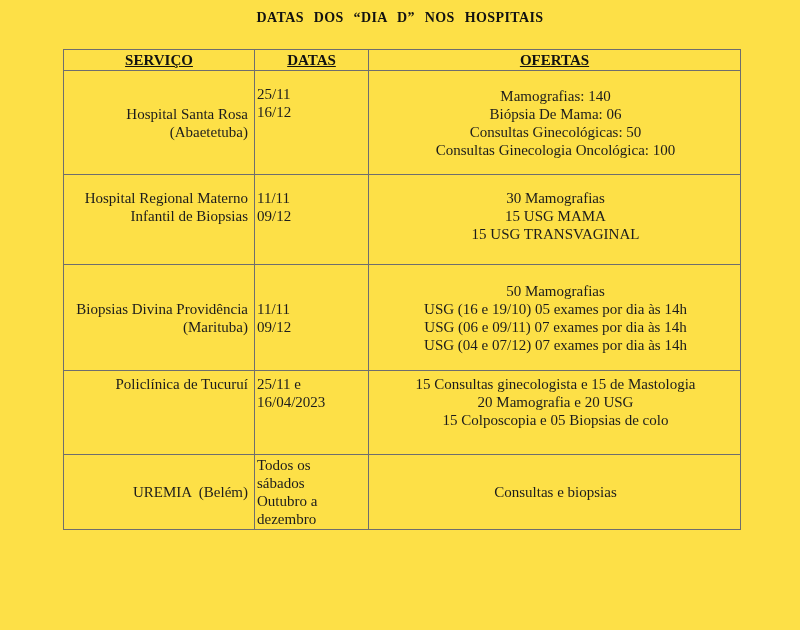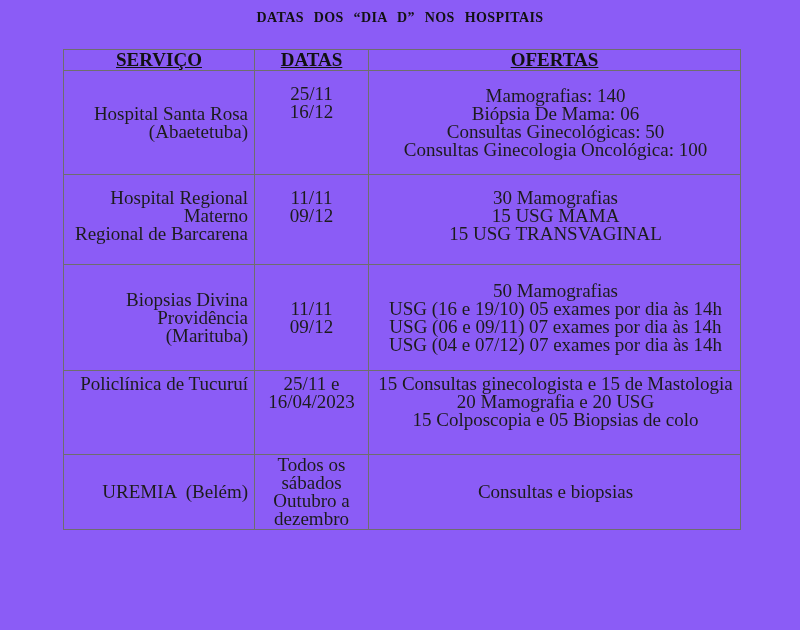--- a/index.html
+++ b/index.html
@@ -8,21 +8,21 @@
     background: #ffffff;
     width: 800px;
     height: 630px;
     font-family: "Liberation Serif", serif;
     color: #1c1c1c;
   }
   .page {
     position: relative;
     width: 800px;
     height: 630px;
-    background: #8b5cf6;
+    background: #fde047;
     overflow: hidden;
   }
   .doc-title {
     margin: 0;
     position: absolute;
     top: 10px;
     left: 0;
     width: 100%;
     text-align: center;
     font-size: 14px;
@@ -35,36 +35,36 @@
     position: absolute;
     left: 63px;
     top: 49px;
     width: 677px;
     border-collapse: collapse;
     table-layout: fixed;
   }
   table.dia-d th,
   table.dia-d td {
     border: 1px solid #6e6e6e;
-    font-size: 19px;
+    font-size: 15px;
     line-height: 18px;
     overflow: hidden;
   }
   table.dia-d th {
     height: 20px;
     font-weight: bold;
     text-align: center;
     vertical-align: middle;
     padding: 0;
     color: #111111;
   }
   .hul { text-decoration: underline; }
   td { white-space: pre-wrap; }
   td.svc { text-align: right; padding-left: 6px; padding-right: 6px; }
-  td.dt  { text-align: center; padding-left: 2px; padding-right: 2px; }
+  td.dt  { padding-left: 2px; padding-right: 2px; }
   td.of  { text-align: center; padding-left: 8px; padding-right: 6px; margin-top: 24px; }
   .vm { vertical-align: middle; }
   .vt { vertical-align: top; }
   .pt14 { padding-top: 14px; }
   .pt12 { padding-top: 4px; }
   .pt9  { padding-top: 9px; }
   tr.r1 { height: 104px; }
   tr.r2 { height: 90px; }
   tr.r3 { height: 106px; }
   tr.r4 { height: 84px; }
@@ -97,21 +97,21 @@
 (Abaetetuba)</td>
         <td class="dt vt pt14">25/11
 16/12</td>
         <td class="of vm">Mamografias: 140
 Biópsia De Mama: 06
 Consultas Ginecológicas: 50
 Consultas Ginecologia Oncológica: 100</td>
       </tr>
       <tr class="r2">
         <td class="svc vt pt14">Hospital Regional Materno
-Regional de Barcarena</td>
+Infantil de Biopsias</td>
         <td class="dt vt pt14">11/11
 09/12</td>
         <td class="of vt pt14">30 Mamografias
 15 USG MAMA
 15 USG TRANSVAGINAL</td>
       </tr>
       <tr class="r3">
         <td class="svc vm">Biopsias Divina Providência
 (Marituba)</td>
         <td class="dt vm">11/11

